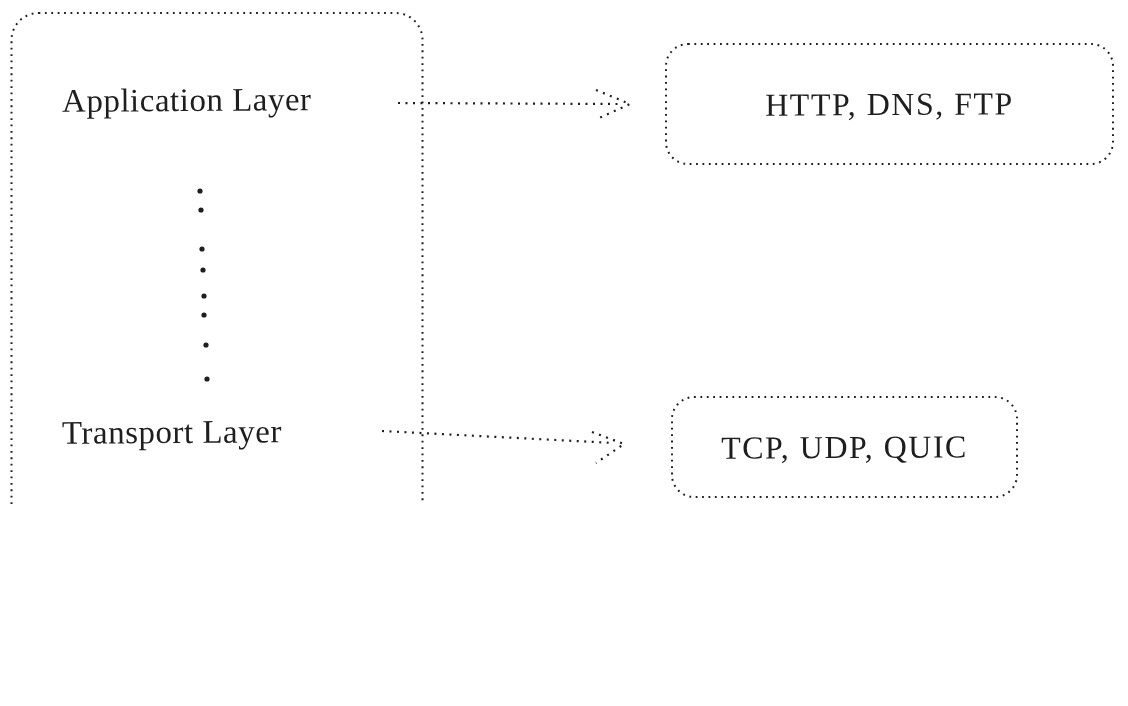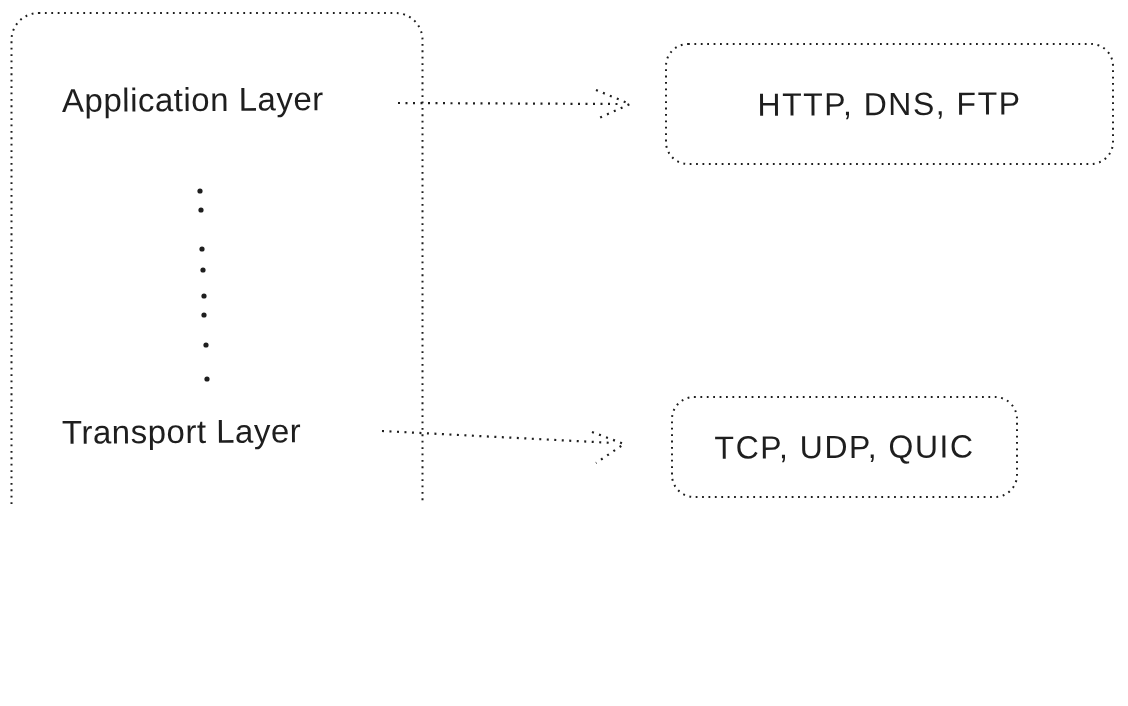--- a/index.html
+++ b/index.html
@@ -6,21 +6,21 @@
     margin: 0;
     padding: 0;
     background: #ffffff;
   }
   .canvas {
     position: relative;
     width: 1128px;
     height: 504px;
     background: var(--paper, #ffffff);
     overflow: hidden;
-    font-family: Liberation Sans, sans-serif;
+    font-family: Liberation Serif, serif;
     color: var(--ink, #1e1e1e);
   }
   .strokes {
     position: absolute;
     inset: 0;
     color: var(--ink, #1e1e1e);
   }
   .label {
     position: absolute;
     display: flex;

